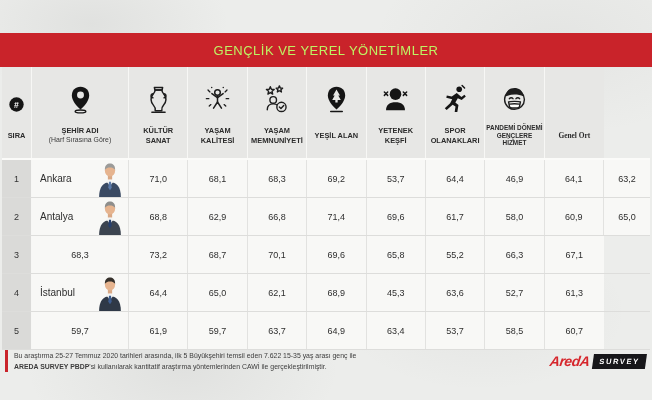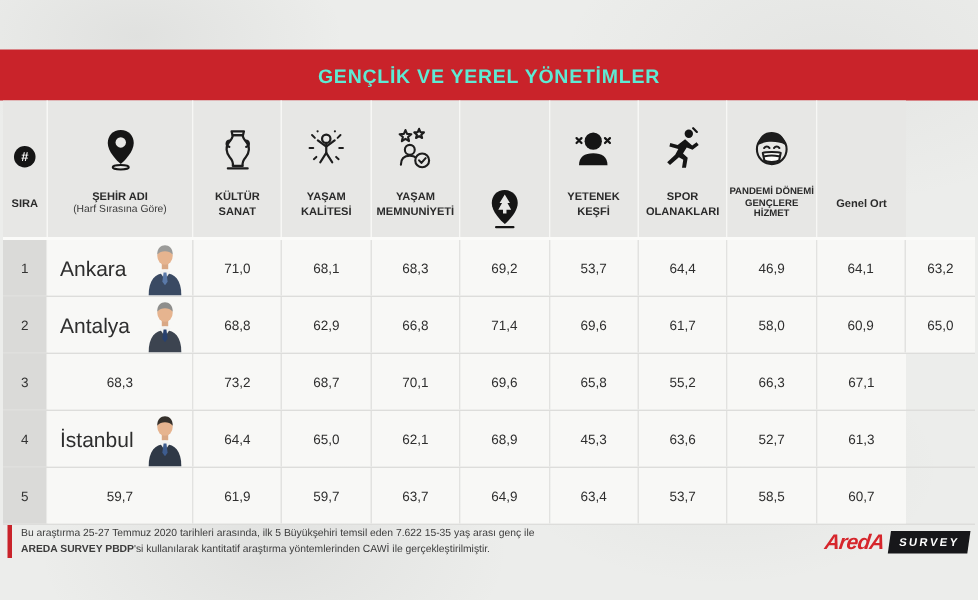--- a/index.html
+++ b/index.html
@@ -6,40 +6,40 @@
   body{width:652px;height:400px;font-family:"Liberation Sans",sans-serif;}
   .canvas{position:relative;width:652px;height:400px;background:#ecedeb;overflow:hidden;}
   .tex{position:absolute;inset:0;pointer-events:none;background:
     radial-gradient(230px 120px at 14% 6%, rgba(120,120,120,.10), transparent 60%),
     radial-gradient(300px 160px at 85% 10%, rgba(130,130,130,.08), transparent 60%),
     radial-gradient(260px 150px at 28% 92%, rgba(120,120,120,.10), transparent 60%),
     radial-gradient(240px 130px at 74% 78%, rgba(125,125,125,.07), transparent 60%),
     radial-gradient(180px 90px at 50% 45%, rgba(125,125,125,.05), transparent 60%);}
   .banner{position:absolute;left:0;right:0;top:33px;height:34px;background:#c9232a;
     display:flex;align-items:center;justify-content:center;}
-  .banner span{color:#5eead4;font-weight:bold;font-size:13px;letter-spacing:.5px;}
+  .banner span{color:#bef264;font-weight:normal;font-size:13px;letter-spacing:.5px;}
   .table{position:absolute;left:2px;right:2px;top:67px;}
   .hrow,.drow{display:grid;grid-template-columns:30px 97px repeat(8,1fr) 46px;}
   .hrow{height:91px;border-bottom:2px solid #fbfbf9;}
   .hcell{background:#e7e7e5;border-right:1px solid #f7f7f5;display:flex;flex-direction:column;align-items:center;min-width:0;}
-  .hcell:last-child{border-right:none;}
+  .hcell:last-child{border-right:none;font-family:Liberation Serif, serif;}
   .hicon{flex:1;display:flex;align-items:flex-end;justify-content:center;padding-bottom:2px;}
   .hicon svg{width:33px;height:33px;display:block;}
   .hcell.sira .hicon svg{width:23px;height:23px;}
   .hlabel{height:40px;display:flex;flex-direction:column;align-items:center;justify-content:center;
     text-align:center;font-weight:bold;font-size:7.4px;line-height:1.25;color:#2b2b2b;padding:0 1px 5px;width:100%;box-sizing:border-box;}
   .hlabel.tiny{font-size:6.4px;line-height:1.2;}
   .hsub{font-weight:normal;font-size:6.9px;color:#3a3a3a;margin-top:1px;}
   .drow{height:37px;border-bottom:1px solid #dddddb;}
   .dcell{background:#f8f8f6;border-right:1px solid #e2e2e0;display:flex;align-items:center;justify-content:center;
     font-size:9px;color:#2e2e2e;min-width:0;}
   .dcell:last-child{border-right:none;}
   .dcell.sira{background:#dadad8;border-right:1px solid #f7f7f5;color:#333;}
   .dcell.city{justify-content:flex-start;padding-left:8px;position:relative;}
-  .cname{font-size:14px;color:#2e2e2e;}
+  .cname{font-size:10px;color:#2e2e2e;}
   .avatar{position:absolute;right:5px;bottom:0;width:26px;height:36px;}
   .avatar svg{width:26px;height:36px;display:block;}
   .footnote{position:absolute;left:5px;top:350px;width:440px;border-left:3px solid #c9232a;
     padding-left:6px;font-size:6.9px;line-height:1.6;color:#3c3c3c;}
   .logo{position:absolute;right:6px;top:353px;display:flex;align-items:center;transform:skewX(-8deg);}
   .logo-brand{color:#d6262c;font-weight:bold;font-style:italic;font-size:14px;letter-spacing:-.5px;margin-right:3px;}
   .logo-box{background:#17171a;color:#fff;font-weight:bold;font-size:7.5px;letter-spacing:1.6px;padding:3px 6px 3px 7px;}
 </style>
 </head>
 <body>
@@ -122,20 +122,23 @@
             <div>YAŞAM MEMNUNİYETİ</div>
           </div>
         </div>
         <div class="hcell metric">
           <div class="hicon">
             <svg viewBox="0 0 40 40">
               <path d="M20 4.5 C13.6 4.5 9.5 9.2 9.5 15 C9.5 22 17 29.5 20 32 C23 29.5 30.5 22 30.5 15 C30.5 9.2 26.4 4.5 20 4.5 Z" fill="#151515"></path>
               <path d="M20 8 L15.8 15 H17.8 L14.8 20.5 H18.6 V23.5 H21.4 V20.5 H25.2 L22.2 15 H24.2 Z" fill="#e7e7e5"></path>
               <path d="M13 34.5 H27" stroke="#151515" stroke-width="1.8" stroke-linecap="round"></path>
             </svg>
+          </div>
+          <div class="hlabel">
+            <div>YEŞİL ALAN</div>
           </div>
         </div>
         <div class="hcell metric">
           <div class="hicon">
             <svg viewBox="0 0 40 40">
               <circle cx="20" cy="13.5" r="7" fill="#151515"></circle>
               <path d="M8.5 33 C8.5 26 13 23.2 20 23.2 C27 23.2 31.5 26 31.5 33 Z" fill="#151515"></path>
               <path d="M6.5 11 L10.5 15 M10.5 11 L6.5 15 M29.5 11 L33.5 15 M33.5 11 L29.5 15" stroke="#151515" stroke-width="1.8" stroke-linecap="round" fill="none"></path>
             </svg>
           </div>

